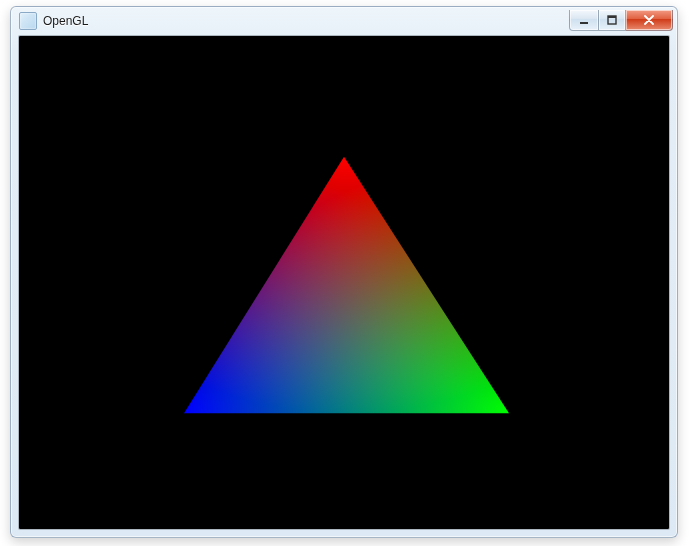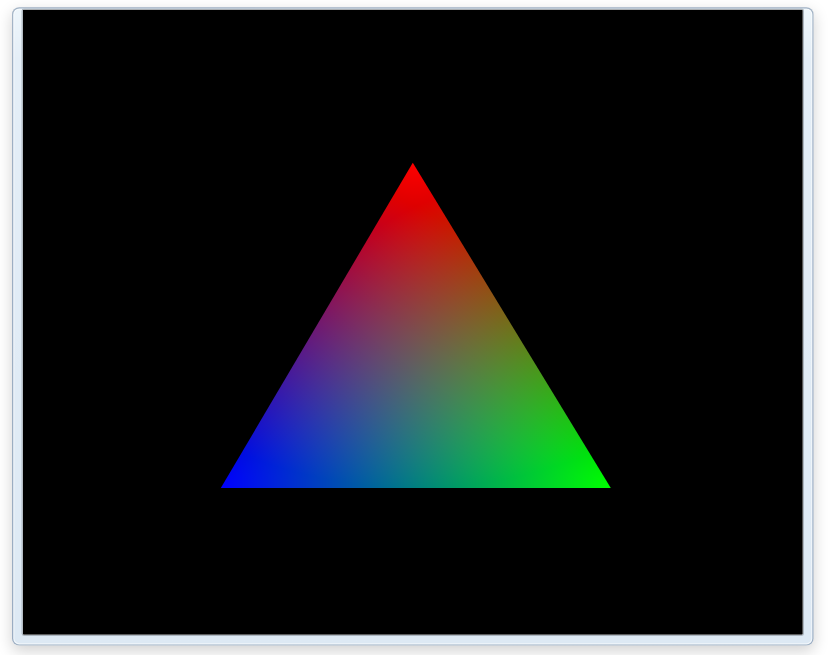--- a/index.html
+++ b/index.html
@@ -116,20 +116,50 @@
     height: 100%;
     display: block;
   }
 </style>
 </head>
 <body>
 
 <div class="stage">
   <div class="window">
 
+    <div class="titlebar">
+      <span class="app-icon"></span>
+      <span class="title-text">OpenGL</span>
+      <span class="spacer"></span>
+
+      <div class="win-controls">
+        <div class="win-btn minimize" title="Minimize">
+          <span>
+            <svg width="10" height="10" viewBox="0 0 10 10">
+              <rect x="1" y="7" width="8" height="2" fill="#333"></rect>
+            </svg>
+          </span>
+        </div>
+        <div class="win-btn maximize" title="Maximize">
+          <span>
+            <svg width="10" height="10" viewBox="0 0 10 10">
+              <rect x="1" y="1" width="8" height="8" fill="none" stroke="#333" stroke-width="1.4"></rect>
+              <rect x="1" y="1" width="8" height="2" fill="#333"></rect>
+            </svg>
+          </span>
+        </div>
+        <div class="win-btn close" title="Close">
+          <span>
+            <svg width="12" height="10" viewBox="0 0 12 10">
+              <path d="M2 1 L10 9 M10 1 L2 9" stroke="#fff" stroke-width="1.8" stroke-linecap="round"></path>
+            </svg>
+          </span>
+        </div>
+      </div>
+    </div>
 
     <div class="client-frame">
       <div class="gl-viewport">
         <svg viewBox="0 0 650 490" preserveAspectRatio="none">
           <defs>
 
             <radialGradient id="gradR" cx="0.5" cy="0" r="1">
               <stop offset="0%" stop-color="#ff0000" stop-opacity="1"></stop>
               <stop offset="100%" stop-color="#ff0000" stop-opacity="0"></stop>
             </radialGradient>

